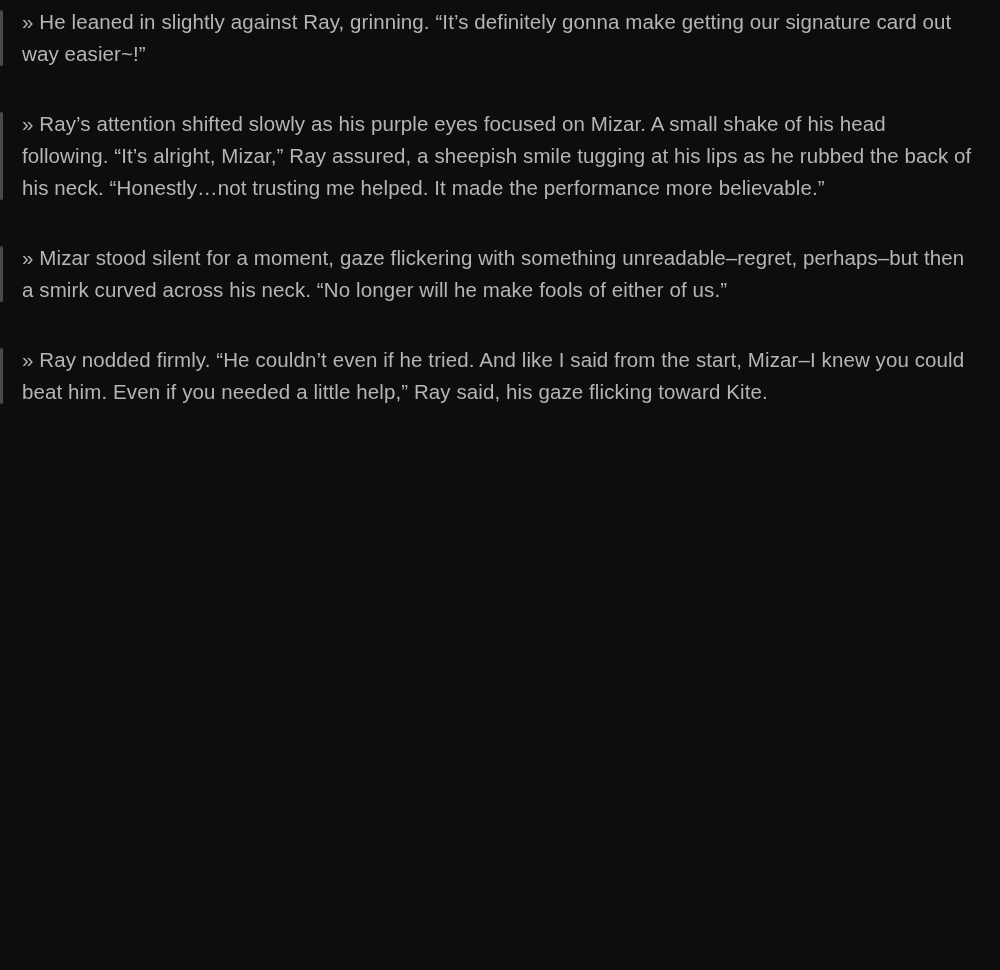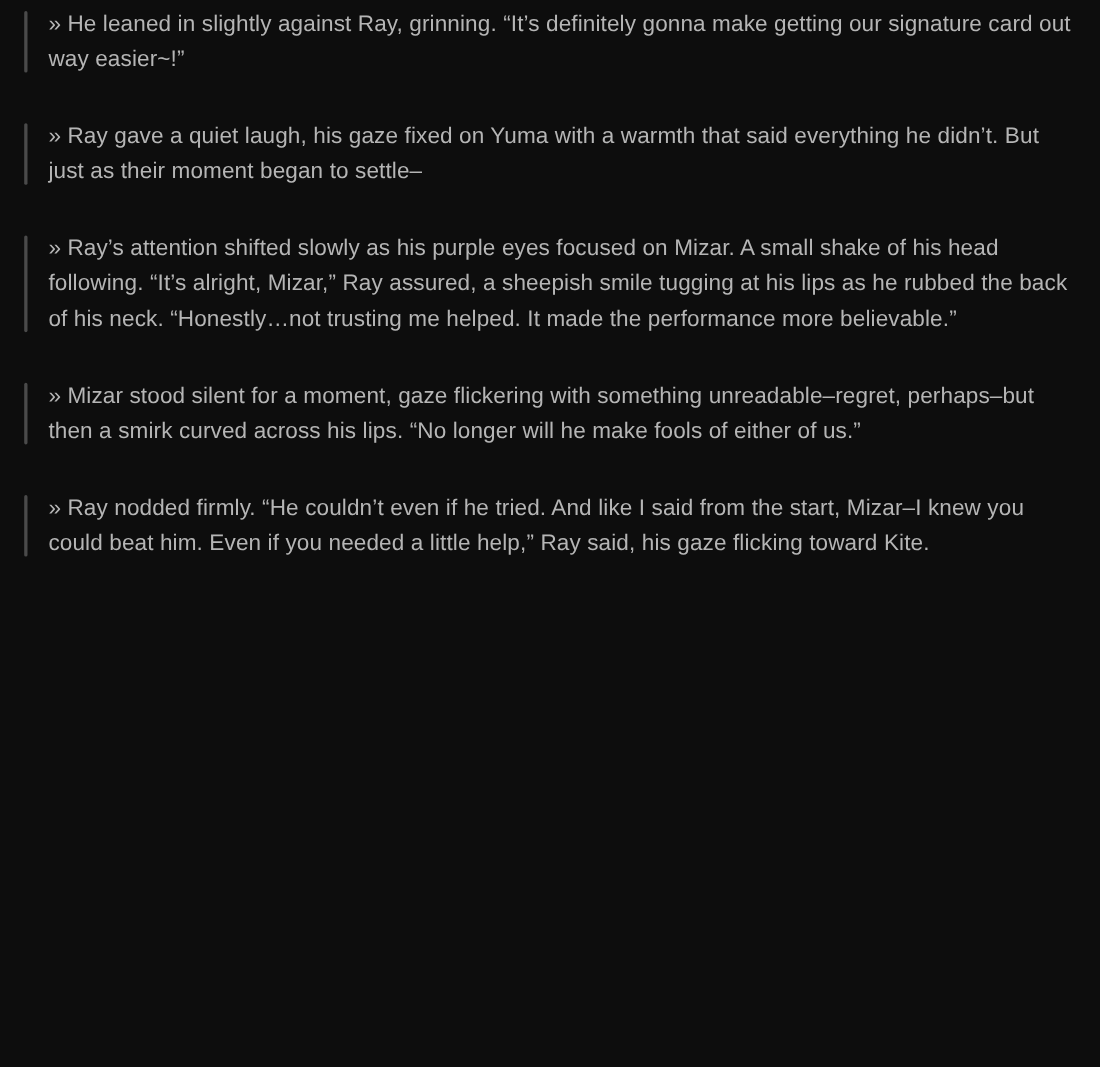--- a/index.html
+++ b/index.html
@@ -10,21 +10,21 @@
   body {
     width: 1000px;
     min-height: 970px;
     font-family: "Liberation Sans", sans-serif;
     color: #b9b9b9;
     -webkit-font-smoothing: antialiased;
   }
   #doc {
     width: 1000px;
     box-sizing: border-box;
-    padding: 6px 26px 10px 22px;
+    padding: 6px 26px 10px 0;
   }
   .block {
     position: relative;
     padding: 0 0 0 22px;
     margin: 0 0 38px 0;
   }
   .block:last-child {
     margin-bottom: 0;
     margin-top: 36px;
   }
@@ -49,36 +49,32 @@
 </head>
 <body>
 
 <div id="doc">
 
   <div class="block">
     <span class="rule"></span>
     <p>» He leaned in slightly against Ray, grinning. “It’s definitely gonna make getting our signature card out way easier~!”</p>
   </div>
 
-  <div class="block">
-    <span class="rule"></span>
-    <p>» Ray gave a quiet laugh, his gaze fixed on Yuma with a warmth that said everything he didn’t. But just as their moment began to settle–</p>
-  </div>
 
 
 
   <div class="block">
     <span class="rule"></span>
     <p>» Ray’s attention shifted slowly as his purple eyes focused on Mizar. A small shake of his head following. “It’s alright, Mizar,” Ray assured, a sheepish smile tugging at his lips as he rubbed the back of his neck. “Honestly…not trusting me helped. It made the performance more believable.”</p>
   </div>
 
 
   <div class="block">
     <span class="rule"></span>
-    <p>» Mizar stood silent for a moment, gaze flickering with something unreadable–regret, perhaps–but then a smirk curved across his lips. “No longer will he make fools of either of us.”</p>
+    <p>» Mizar stood silent for a moment, gaze flickering with something unreadable–regret, perhaps–but then a smirk curved across his neck. “No longer will he make fools of either of us.”</p>
   </div>
 
   <div class="block">
     <span class="rule"></span>
     <p>» Ray nodded firmly. “He couldn’t even if he tried. And like I said from the start, Mizar–I knew you could beat him. Even if you needed a little help,” Ray said, his gaze flicking toward Kite.</p>
   </div>
 
 </div>
 
 </body></html>

